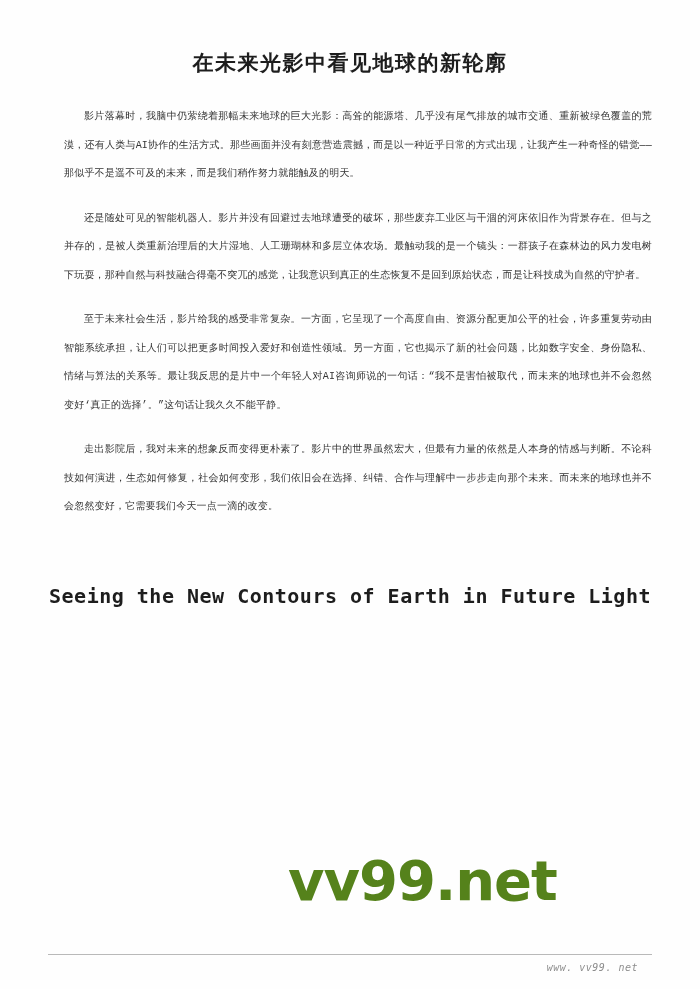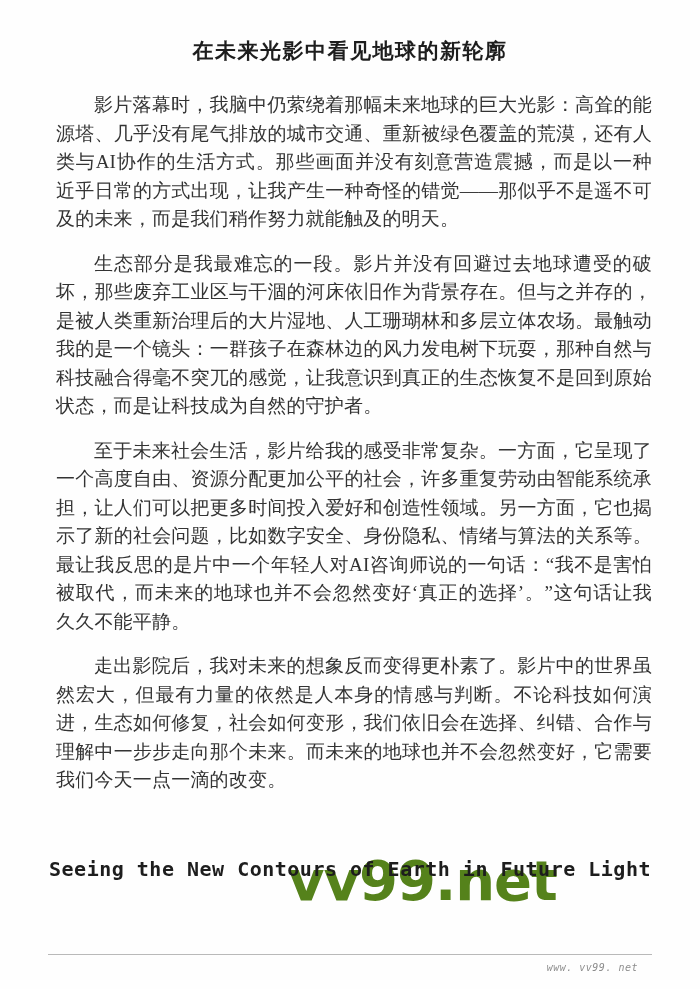--- a/index.html
+++ b/index.html
@@ -41,38 +41,38 @@
   }
 
   .content {
     position: relative;
     z-index: 1;
   }
 
   
   .cn-title {
     margin: 0;
-    padding-top: 36px;
+    padding-top: 48px;
     text-align: center;
     font-family: "DejaVu Serif", serif;
     font-weight: 700;
     font-size: 21px;
     letter-spacing: 1.5px;
     color: #1d1d1d;
     line-height: 1.4;
   }
 
   
   .cn-body {
     margin-top: 26px;
   }
   .cn-p {
-    margin: 0 0 16px 8px;
-    font-family: Liberation Serif, serif;
-    font-size: 19px;
+    margin: 0 0 16px 16px;
+    font-family: Liberation Mono, monospace;
+    font-size: 10px;
     line-height: 28.5px;
     text-align: justify;
     text-justify: inter-ideograph;
     color: #333333;
     text-indent: 2em;
     letter-spacing: 0.2px;
   }
   .cn-p.no-indent {
     text-indent: 0;
   }
@@ -121,21 +121,21 @@
 <div class="page">
 
   <div class="watermark">vv99.net</div>
 
   <div class="content">
 
     <h1 class="cn-title">在未来光影中看见地球的新轮廓</h1>
 
     <div class="cn-body">
       <p class="cn-p">影片落幕时，我脑中仍萦绕着那幅未来地球的巨大光影：高耸的能源塔、几乎没有尾气排放的城市交通、重新被绿色覆盖的荒漠，还有人类与AI协作的生活方式。那些画面并没有刻意营造震撼，而是以一种近乎日常的方式出现，让我产生一种奇怪的错觉——那似乎不是遥不可及的未来，而是我们稍作努力就能触及的明天。</p>
-      <p class="cn-p">生态部分是我最难忘的一段。影片并没有回避过去地球遭受的破坏，那些废弃工业区与干涸的河床依旧作为背景存在。但与之并存的，是被人类重新治理后的大片湿地、人工珊瑚林和多层立体农场。最触动我的是一个镜头：一群孩子在森林边的风力发电树下玩耍，那种自然与科技融合得毫不突兀的感觉，让我意识到真正的生态恢复不是回到原始状态，而是让科技成为自然的守护者。</p>
+      <p class="cn-p">还是随处可见的智能机器人。影片并没有回避过去地球遭受的破坏，那些废弃工业区与干涸的河床依旧作为背景存在。但与之并存的，是被人类重新治理后的大片湿地、人工珊瑚林和多层立体农场。最触动我的是一个镜头：一群孩子在森林边的风力发电树下玩耍，那种自然与科技融合得毫不突兀的感觉，让我意识到真正的生态恢复不是回到原始状态，而是让科技成为自然的守护者。</p>
       <p class="cn-p">至于未来社会生活，影片给我的感受非常复杂。一方面，它呈现了一个高度自由、资源分配更加公平的社会，许多重复劳动由智能系统承担，让人们可以把更多时间投入爱好和创造性领域。另一方面，它也揭示了新的社会问题，比如数字安全、身份隐私、情绪与算法的关系等。最让我反思的是片中一个年轻人对AI咨询师说的一句话：“我不是害怕被取代，而未来的地球也并不会忽然变好‘真正的选择’。”这句话让我久久不能平静。</p>
       <p class="cn-p">走出影院后，我对未来的想象反而变得更朴素了。影片中的世界虽然宏大，但最有力量的依然是人本身的情感与判断。不论科技如何演进，生态如何修复，社会如何变形，我们依旧会在选择、纠错、合作与理解中一步步走向那个未来。而未来的地球也并不会忽然变好，它需要我们今天一点一滴的改变。</p>
     </div>
 
     <h2 class="en-title">Seeing the New Contours of Earth in Future Light</h2>
 
   </div>
 
   <div class="footer">
     <hr class="footer-rule">

